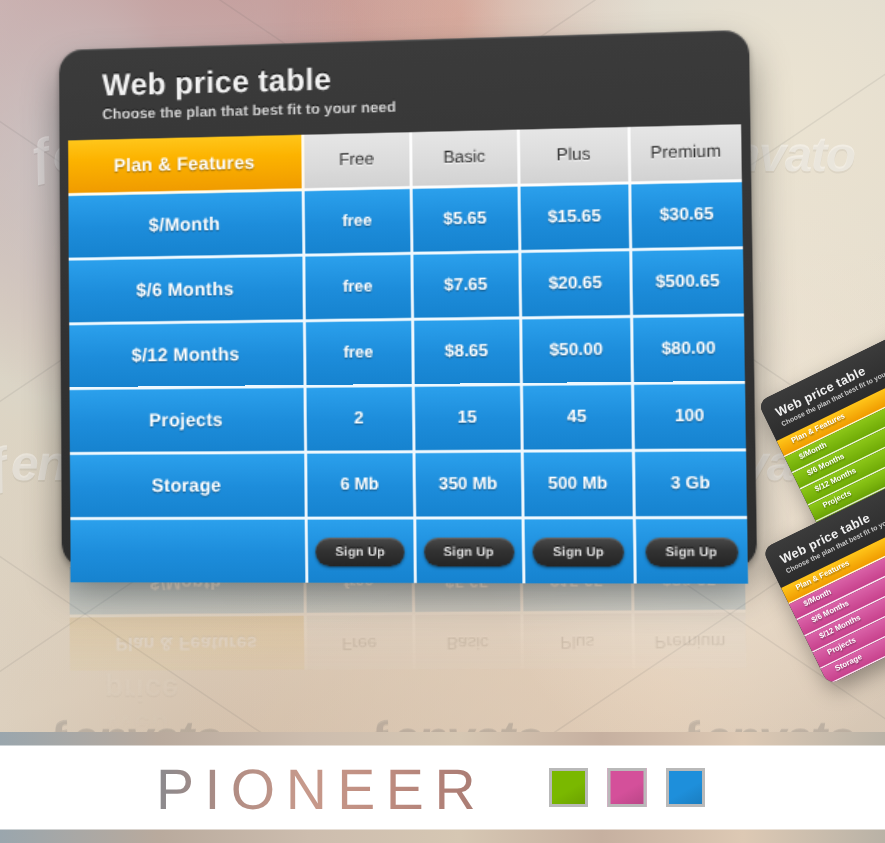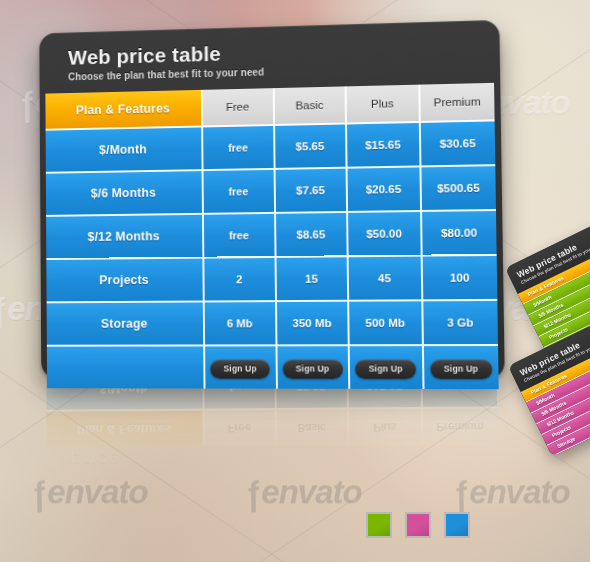--- a/index.html
+++ b/index.html
@@ -473,20 +473,25 @@
     <div class="mini-rows">
         <div class="mrow o">Plan &amp; Features</div>
         <div class="mrow p">$/Month</div>
         <div class="mrow p">$/6 Months</div>
         <div class="mrow p">$/12 Months</div>
         <div class="mrow p">Projects</div>
         <div class="mrow p">Storage</div>
       </div>
   </div>
 
+  <div id="bottom-bar">
+    <div class="strip-top"></div>
+    <div class="strip-bot"></div>
+    <div id="brand">PIONEER</div>
+  </div>
 
   <div id="swatches">
       <div class="swatch" style="background: linear-gradient(150deg, rgb(122, 184, 0) 0%, rgb(122, 184, 0) 55%, rgba(0, 0, 0, 0.12) 100%), rgb(122, 184, 0);"></div>
       <div class="swatch" style="background: linear-gradient(150deg, rgb(212, 80, 154) 0%, rgb(212, 80, 154) 55%, rgba(0, 0, 0, 0.12) 100%), rgb(212, 80, 154);"></div>
       <div class="swatch" style="background: linear-gradient(150deg, rgb(30, 143, 219) 0%, rgb(30, 143, 219) 55%, rgba(0, 0, 0, 0.12) 100%), rgb(30, 143, 219);"></div>
     </div>
 
 </div>
 
 </body></html>

